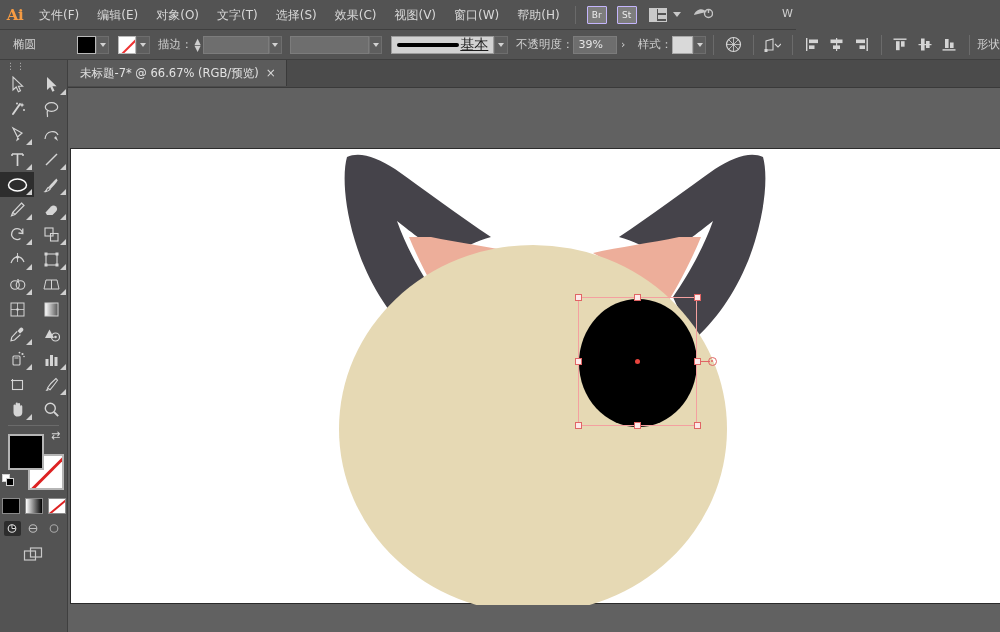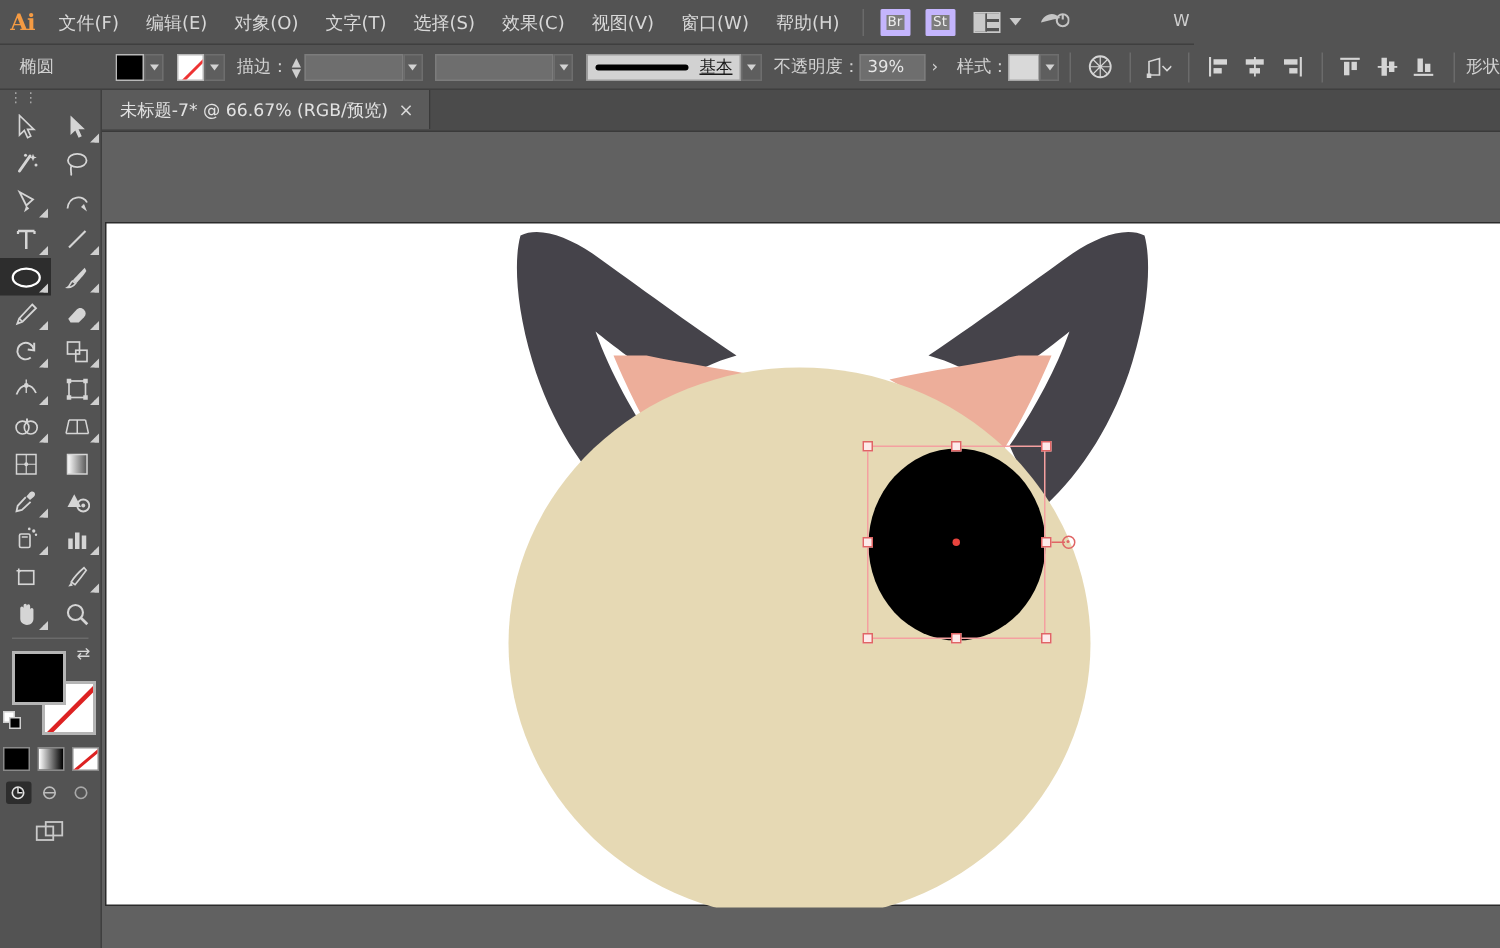--- a/index.html
+++ b/index.html
@@ -26,21 +26,21 @@
     font-family: "DejaVu Serif", "Liberation Serif", serif;
     letter-spacing: -0.5px;
   }
   .menu-item {
     padding: 0 9px; height: 30px; line-height: 30px;
     color: #d8d8d8; font-size: 12px; white-space: nowrap;
   }
   .mb-sep { width: 1px; height: 18px; background: #6a6a6a; margin: 0 6px; }
   .appbtn {
     width: 20px; height: 18px; margin: 17px 5px;
-    border: 4px solid #c4b5fd; background: #7d7d7d;
+    border: 1px solid #c4b5fd; background: #7d7d7d;
     color: #ececec; font-size: 9px;
     display: flex; align-items: center; justify-content: center;
     border-radius: 1px;
   }
   .arrange-icon {
     width: 18px; height: 14px; margin-left: 7px;
     border: 1px solid #c9c9c9; display: flex;
   }
   .arrange-icon i { display: block; background: #c9c9c9; }
   .arrange-icon .a1 { width: 7px; height: 100%; }
@@ -104,21 +104,21 @@
   }
   .field.w70 { width: 70px; }
   .field.w84 { width: 84px; }
   .field.w46 { width: 46px; }
   .brush-field {
     width: 110px; height: 18px; background: #d2d2d2;
     border: 1px solid #9c9c9c; display: flex; align-items: center;
     padding: 0 5px; justify-content: space-between;
   }
   .brush-line { width: 62px; height: 4px; background: #000; border-radius: 2px; }
-  .brush-text { color: #1a1a1a; font-size: 11px; text-decoration: underline; }
+  .brush-text { color: #1a1a1a; font-size: 14px; text-decoration: underline; }
   .chev-right { color: #d2d2d2; font-size: 11px; padding: 0 4px; }
 
   .ic {
     width: 22px; height: 20px; margin: 0 2px;
     display: flex; align-items: center; justify-content: center;
     color: #d5d5d5;
   }
   .ic svg { display: block; }
 
   

